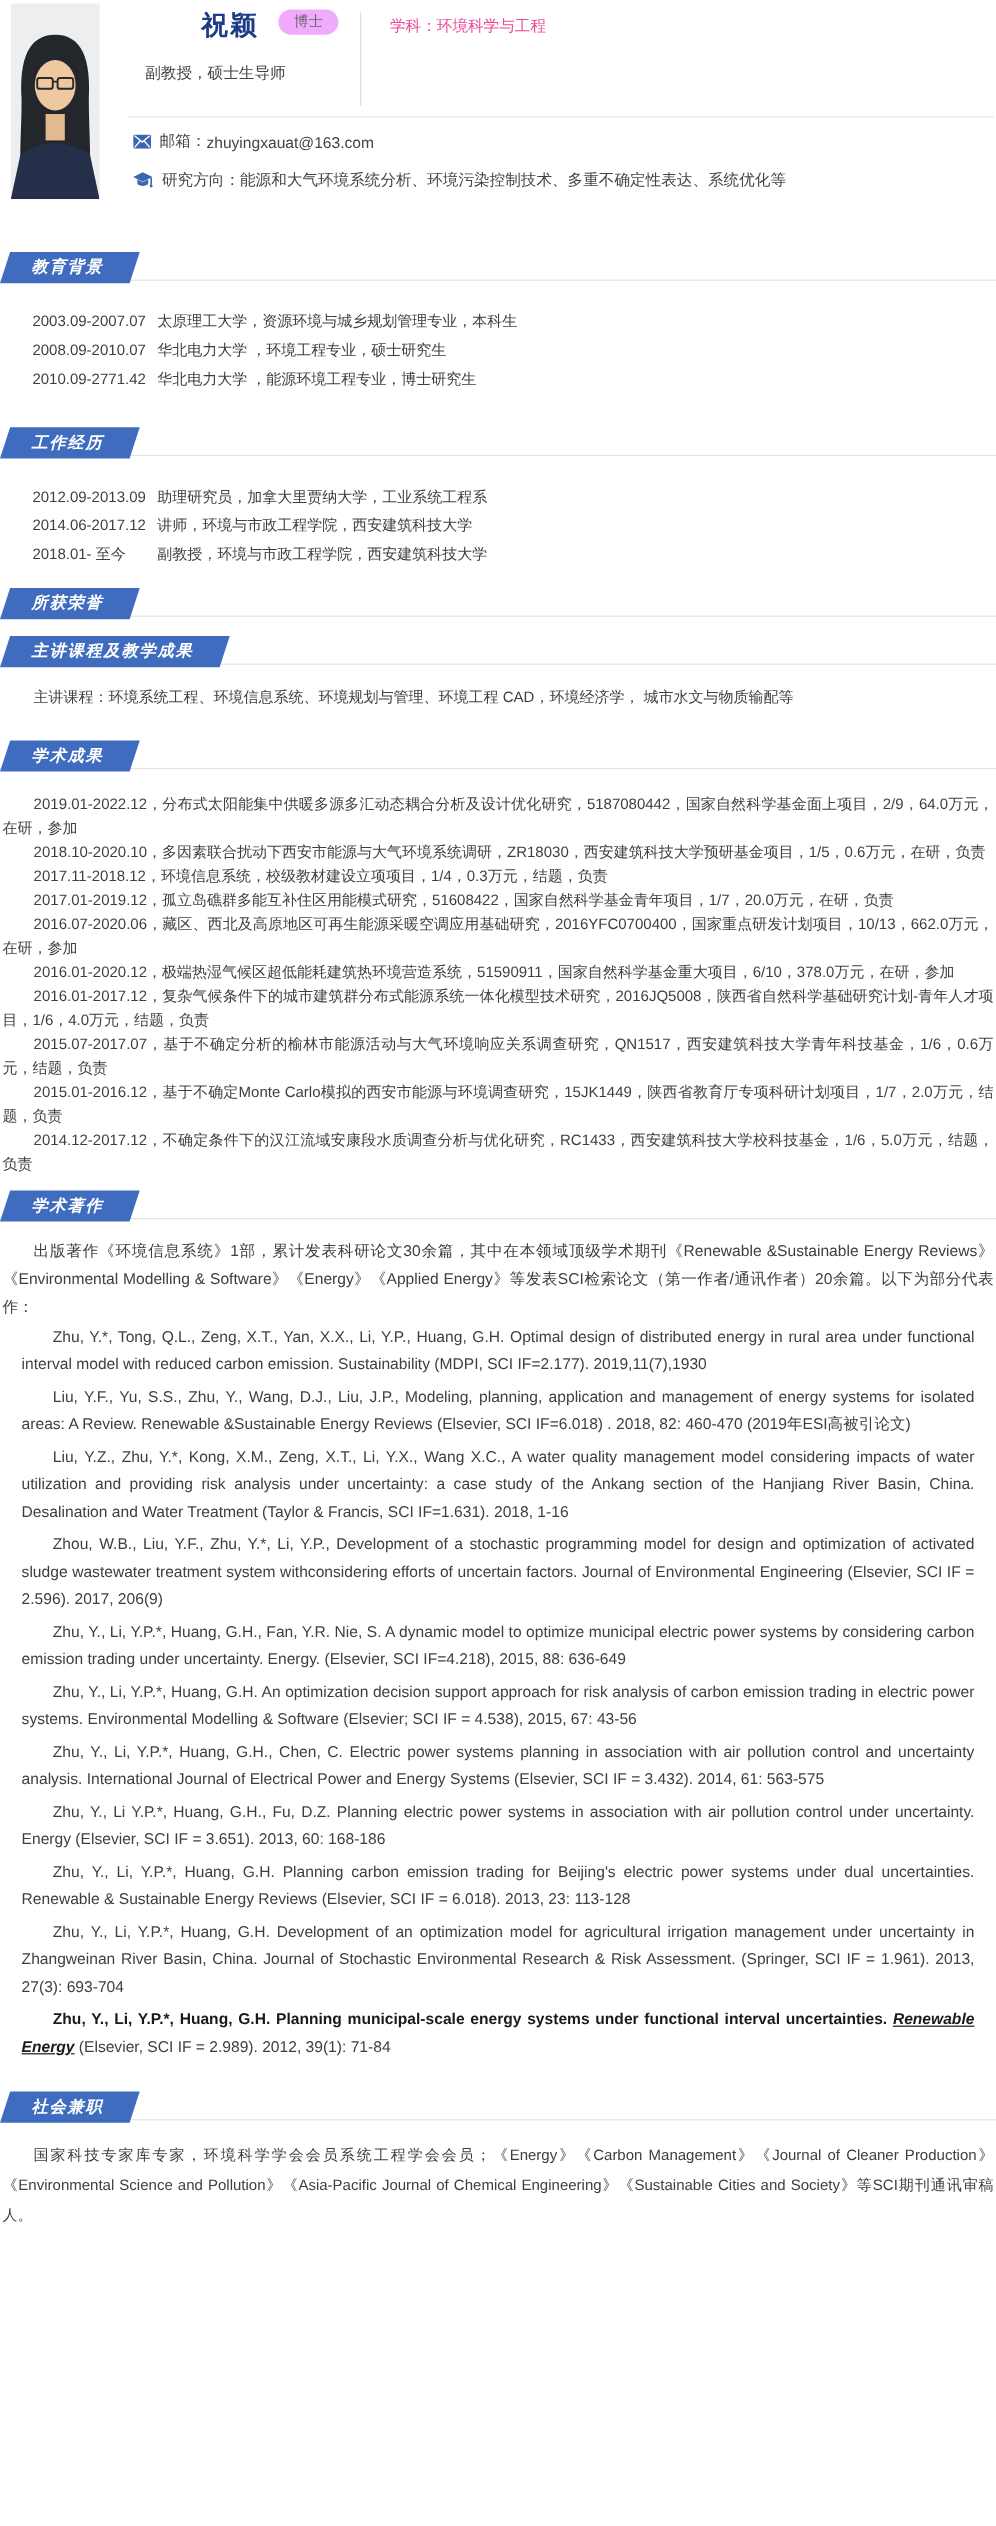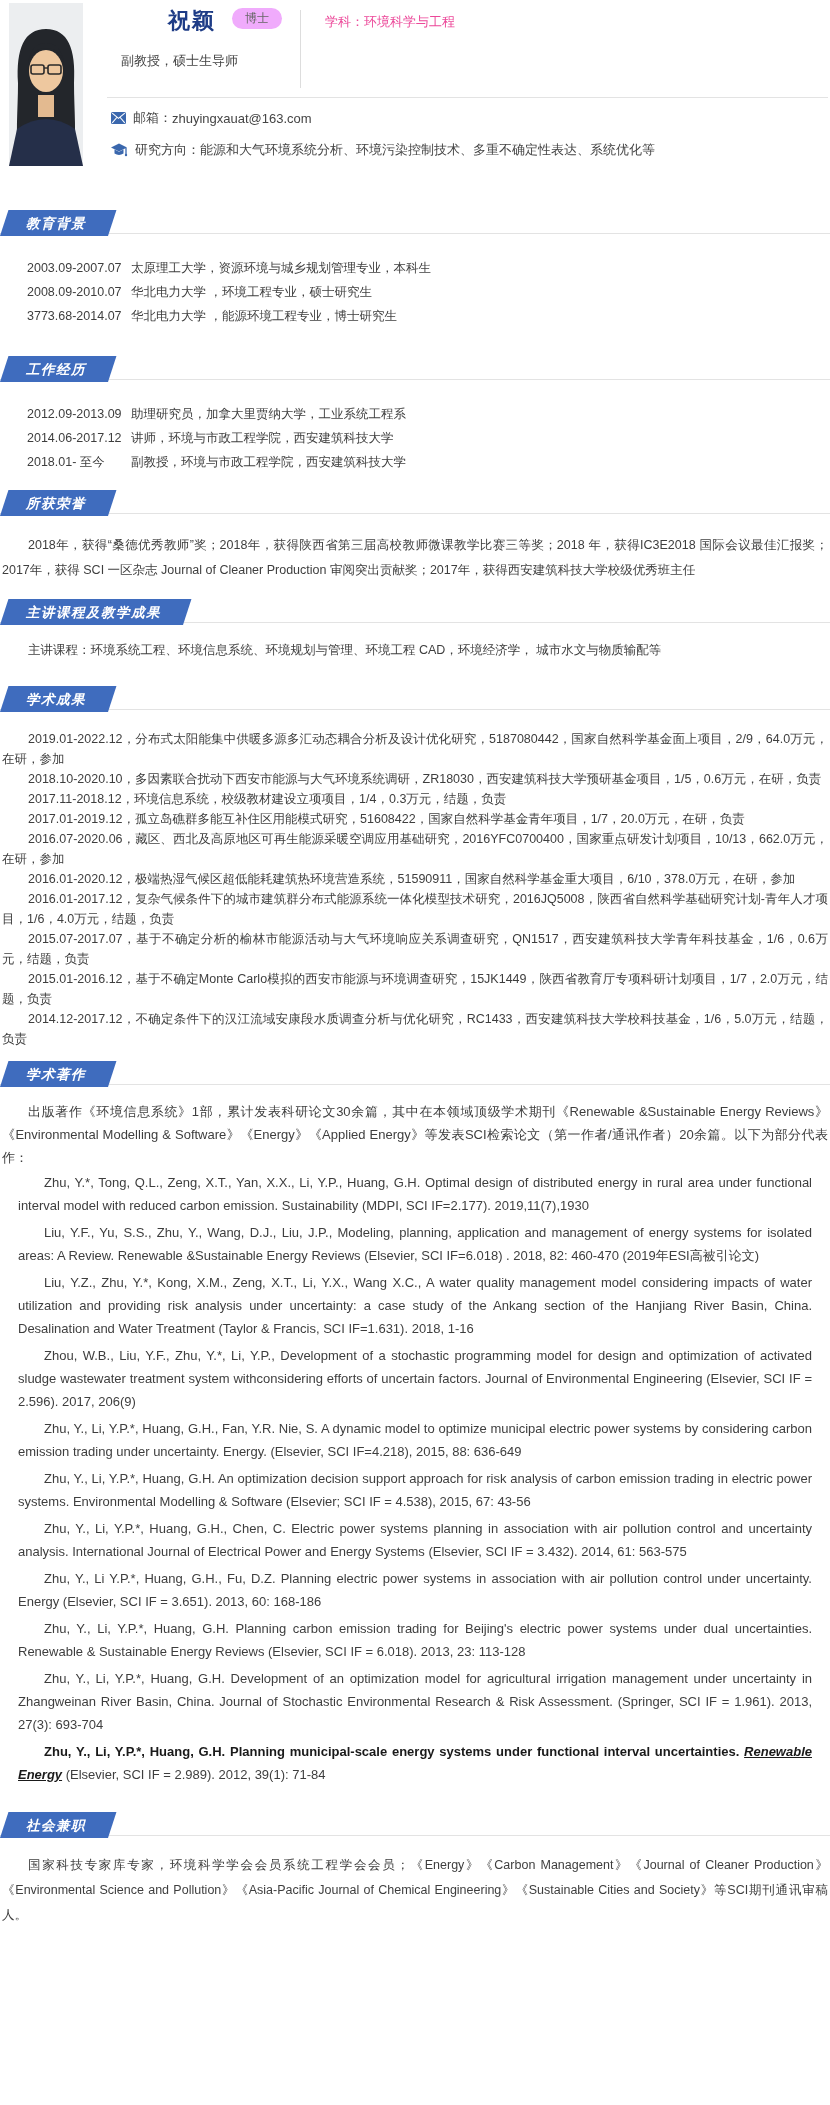--- a/index.html
+++ b/index.html
@@ -139,21 +139,21 @@
     <div class="sec-body">
       <div class="row">
           <span class="period">2003.09-2007.07</span>
           <span class="desc">太原理工大学，资源环境与城乡规划管理专业，本科生</span>
         </div>
         <div class="row">
           <span class="period">2008.09-2010.07</span>
           <span class="desc">华北电力大学 ，环境工程专业，硕士研究生</span>
         </div>
         <div class="row">
-          <span class="period">3773.68-2014.07</span>
+          <span class="period">2010.09-2771.42</span>
           <span class="desc">华北电力大学 ，能源环境工程专业，博士研究生</span>
         </div>
     </div>
   </section>
 
   <section class="sec-work">
     <div class="sec-head">
       <div class="ribbon"><span>工作经历</span></div>
     </div>
     <div class="sec-body">
@@ -168,23 +168,20 @@
         <div class="row">
           <span class="period">2018.01- 至今</span>
           <span class="desc">副教授，环境与市政工程学院，西安建筑科技大学</span>
         </div>
     </div>
   </section>
 
   <section class="sec-honors">
     <div class="sec-head">
       <div class="ribbon"><span>所获荣誉</span></div>
-    </div>
-    <div class="sec-body">
-      <p class="para">2018年，获得“桑德优秀教师”奖；2018年，获得陕西省第三届高校教师微课教学比赛三等奖；2018 年，获得IC3E2018 国际会议最佳汇报奖；2017年，获得 SCI 一区杂志 Journal of Cleaner Production  审阅突出贡献奖；2017年，获得西安建筑科技大学校级优秀班主任</p>
     </div>
   </section>
 
   <section class="sec-courses">
     <div class="sec-head">
       <div class="ribbon"><span>主讲课程及教学成果</span></div>
     </div>
     <div class="sec-body">
       <p class="para">主讲课程：环境系统工程、环境信息系统、环境规划与管理、环境工程 CAD，环境经济学， 城市水文与物质输配等</p>
     </div>

